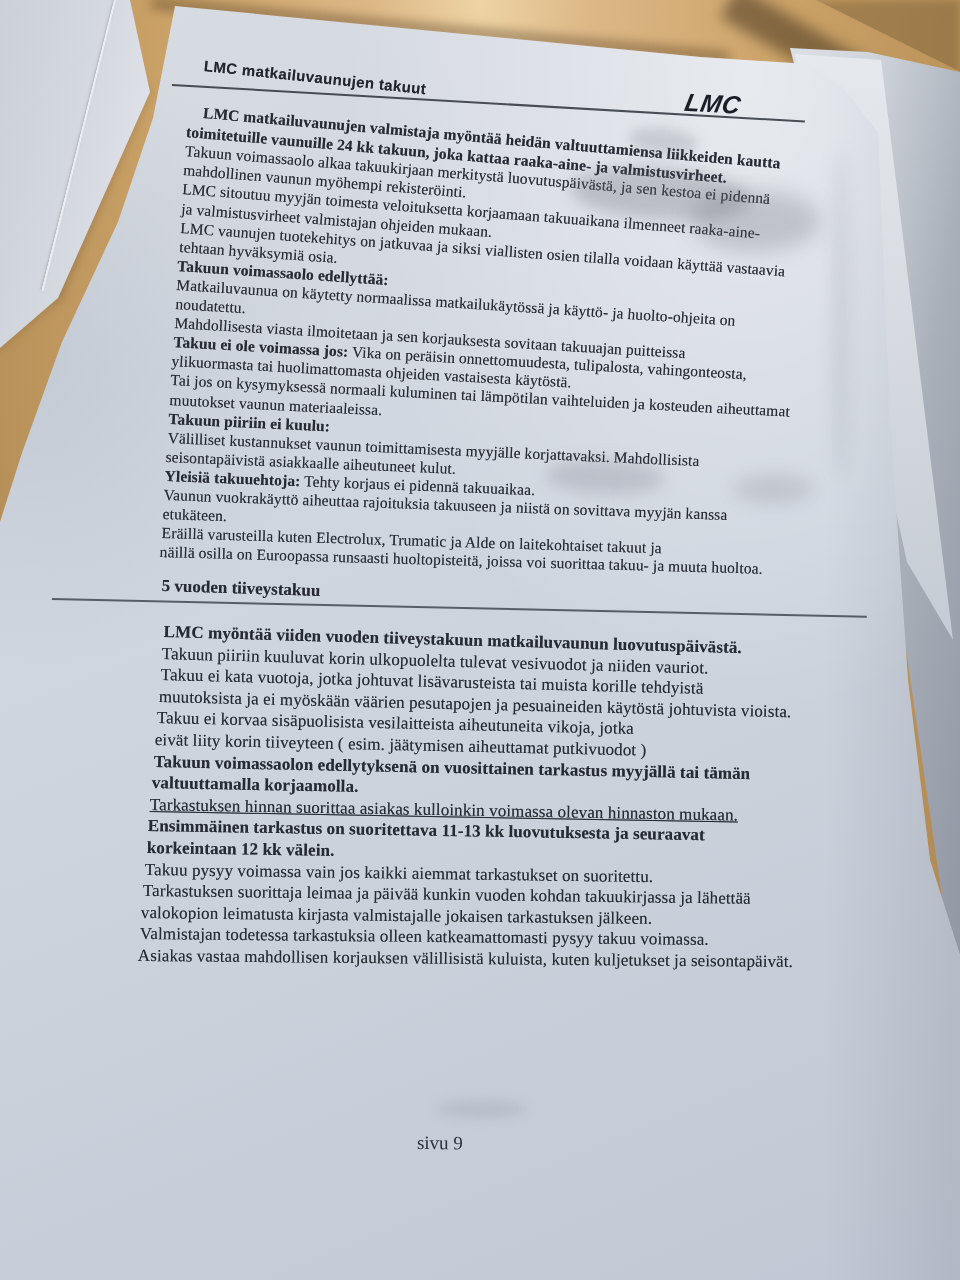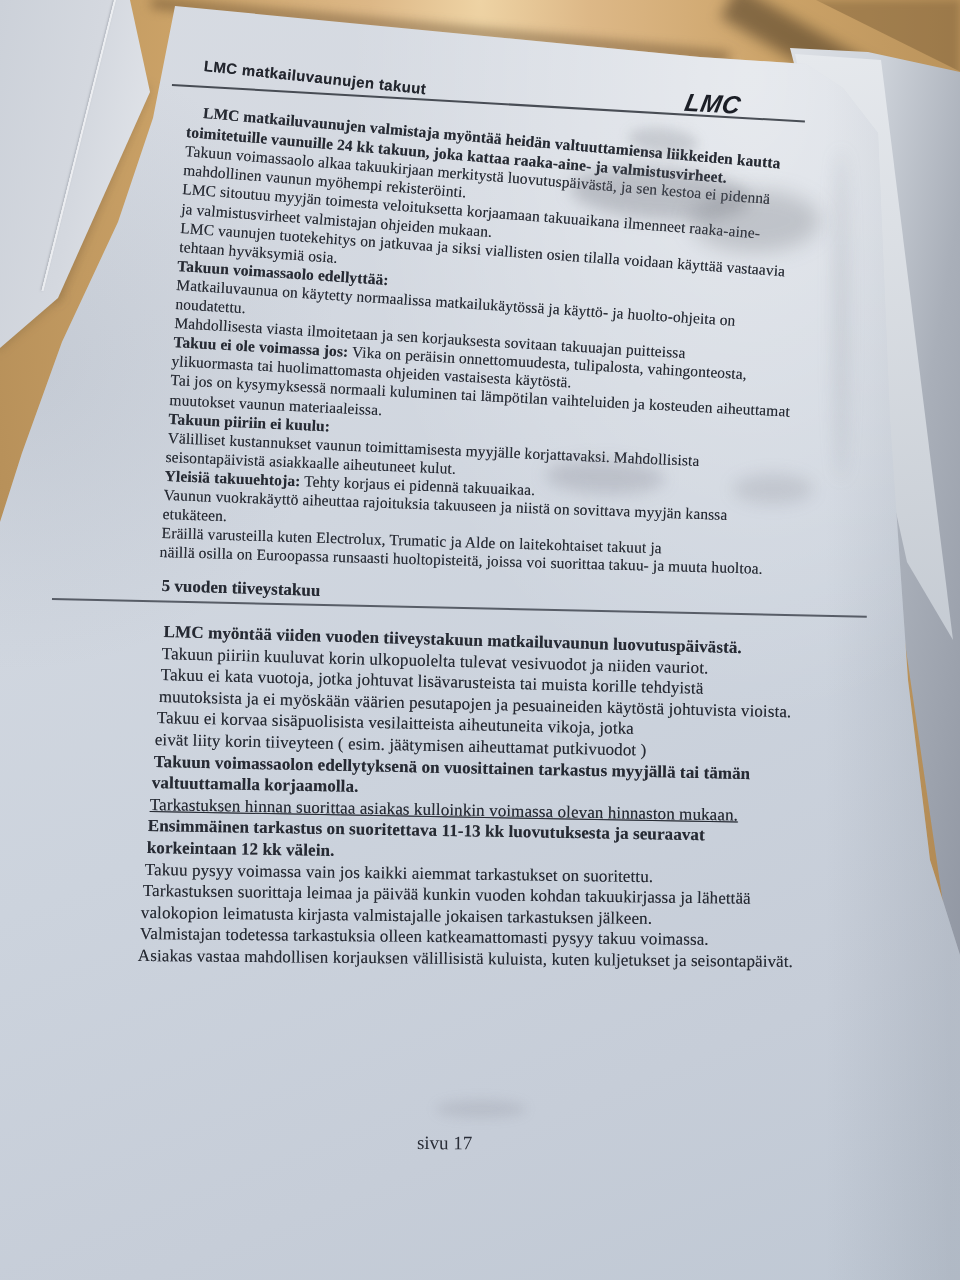--- a/index.html
+++ b/index.html
@@ -130,21 +130,21 @@
       <div class="tl" style="left: 150px; top: 794.8px; font-size: 17px; transform: rotate(1.024deg);"><span style="text-decoration: underline;">Tarkastuksen hinnan suorittaa asiakas kulloinkin voimassa olevan hinnaston mukaan.</span></div>
       <div class="tl" style="left: 148.25px; top: 816.4px; font-size: 17px; transform: rotate(0.952deg);"><span style="font-weight: 700;">Ensimmäinen tarkastus on suoritettava 11-13 kk luovutuksesta ja seuraavat</span></div>
       <div class="tl" style="left: 146.5px; top: 838px; font-size: 17px; transform: rotate(0.88deg);"><span style="font-weight: 700;">korkeintaan 12 kk välein.</span></div>
       <div class="tl" style="left: 144.75px; top: 859.6px; font-size: 17px; transform: rotate(0.808deg);"><span>Takuu pysyy voimassa vain jos kaikki aiemmat tarkastukset on suoritettu.</span></div>
       <div class="tl" style="left: 143px; top: 881.2px; font-size: 17px; transform: rotate(0.736deg);"><span>Tarkastuksen suorittaja leimaa ja päivää kunkin vuoden kohdan takuukirjassa ja lähettää</span></div>
       <div class="tl" style="left: 141.25px; top: 902.8px; font-size: 17px; transform: rotate(0.664deg);"><span>valokopion leimatusta kirjasta valmistajalle jokaisen tarkastuksen jälkeen.</span></div>
       <div class="tl" style="left: 139.5px; top: 924.4px; font-size: 17px; transform: rotate(0.592deg);"><span>Valmistajan todetessa tarkastuksia olleen katkeamattomasti pysyy takuu voimassa.</span></div>
       <div class="tl" style="left: 137.75px; top: 946px; font-size: 17px; transform: rotate(0.52deg);"><span>Asiakas vastaa mahdollisen korjauksen välillisistä kuluista, kuten kuljetukset ja seisontapäivät.</span></div>
     </div>
 
-  <div class="abs footer">sivu 17</div>
+  <div class="abs footer">sivu 9</div>
 
   <div class="smudge sm1"></div>
   <div class="smudge sm2"></div>
   <div class="smudge sm3"></div>
   <div class="smudge sm4"></div>
   <div class="smudge sm5"></div>
   <div class="smudge sm6"></div>
   <div class="smudge sm7"></div>
 </div>
 

